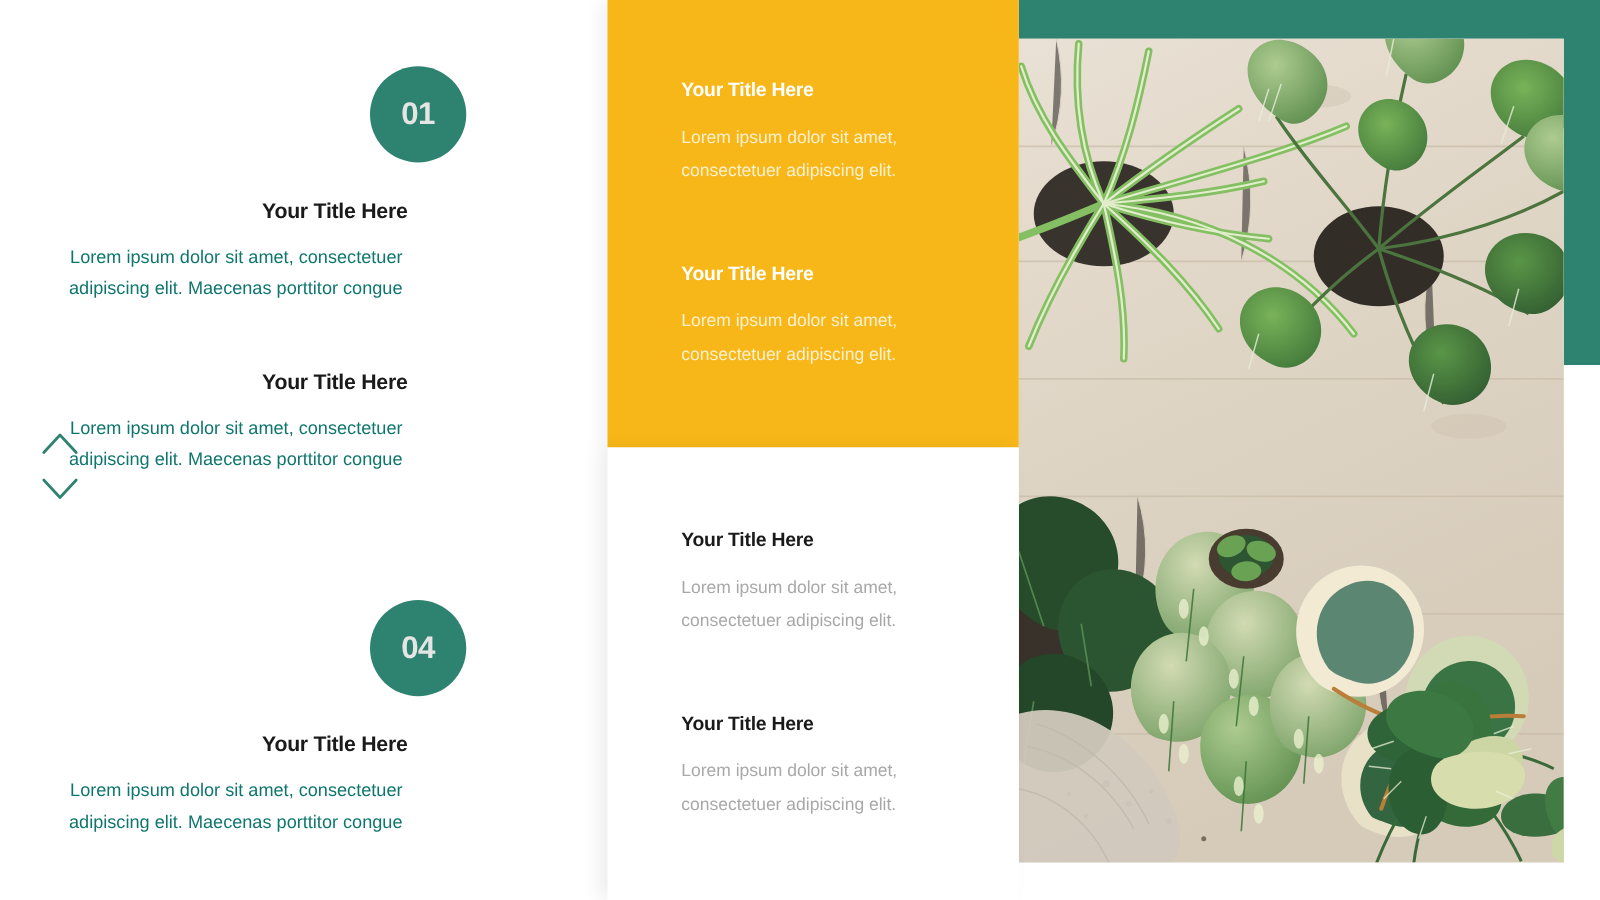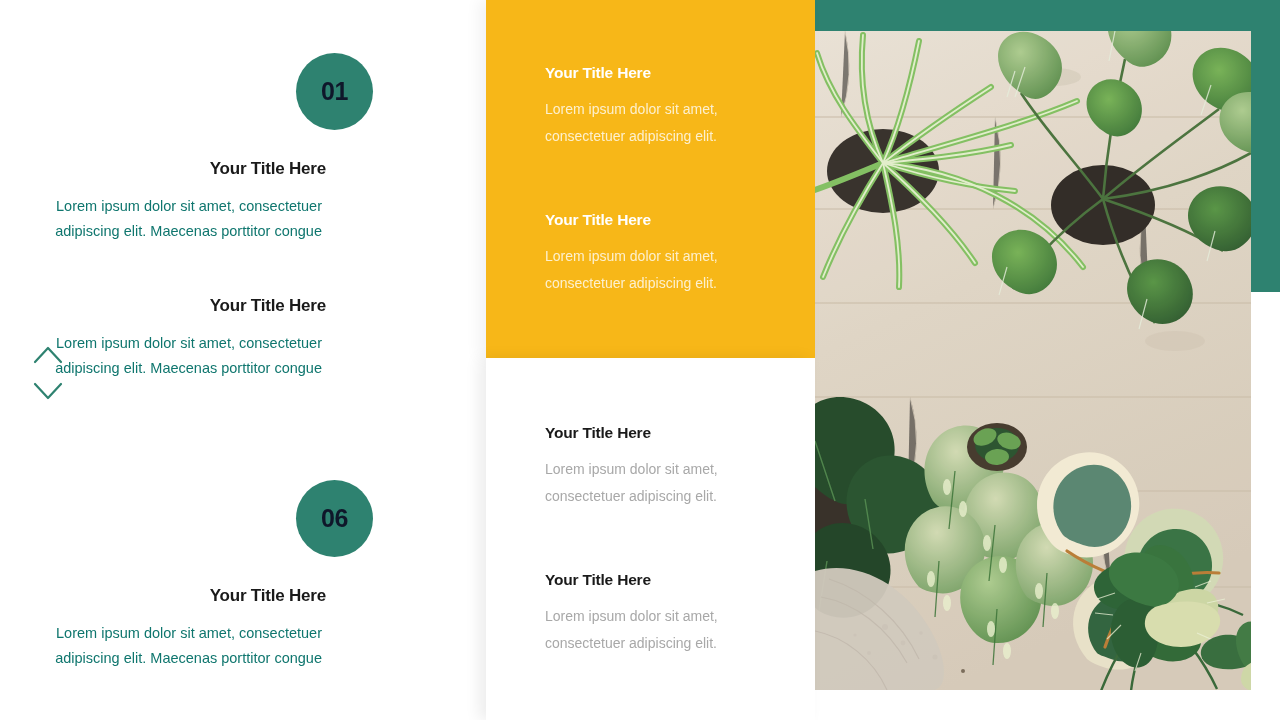--- a/index.html
+++ b/index.html
@@ -80,21 +80,21 @@
     height: 77px;
     border-radius: 50%;
     background: #2e8270;
     display: flex;
     align-items: center;
     justify-content: center;
     margin-left: auto;
     margin-right: 33px;
   }
   .badge-num {
-    color: #0f172a;
+    color: #e5e5e5;
     font-size: 25px;
     font-weight: bold;
     letter-spacing: -0.5px;
     line-height: 1;
   }
   .step-title {
     margin-top: 29px;
     margin-right: 80px;
     font-size: 17px;
     font-weight: bold;
@@ -420,21 +420,21 @@
       <div class="step-body">Lorem ipsum dolor sit amet, consectetuer adipiscing elit. Maecenas porttitor congue</div>
     </div>
 
     <div class="step step-2">
       <div class="step-title">Your Title Here</div>
       <div class="step-body">Lorem ipsum dolor sit amet, consectetuer adipiscing elit. Maecenas porttitor congue</div>
     </div>
 
     <div class="step step-3">
       <div class="badge">
-        <span class="badge-num">06</span>
+        <span class="badge-num">04</span>
       </div>
       <div class="step-title">Your Title Here</div>
       <div class="step-body">Lorem ipsum dolor sit amet, consectetuer adipiscing elit. Maecenas porttitor congue</div>
     </div>
 
     <div class="nav-arrows">
       <div class="nav-arrow nav-up">
         <svg width="30" height="22" viewBox="0 0 30 22" aria-hidden="true">
           <polyline points="2,18 15,4 28,18" fill="none" stroke="#2e8270" stroke-width="2.2" stroke-linecap="round" stroke-linejoin="round"></polyline>
         </svg>

